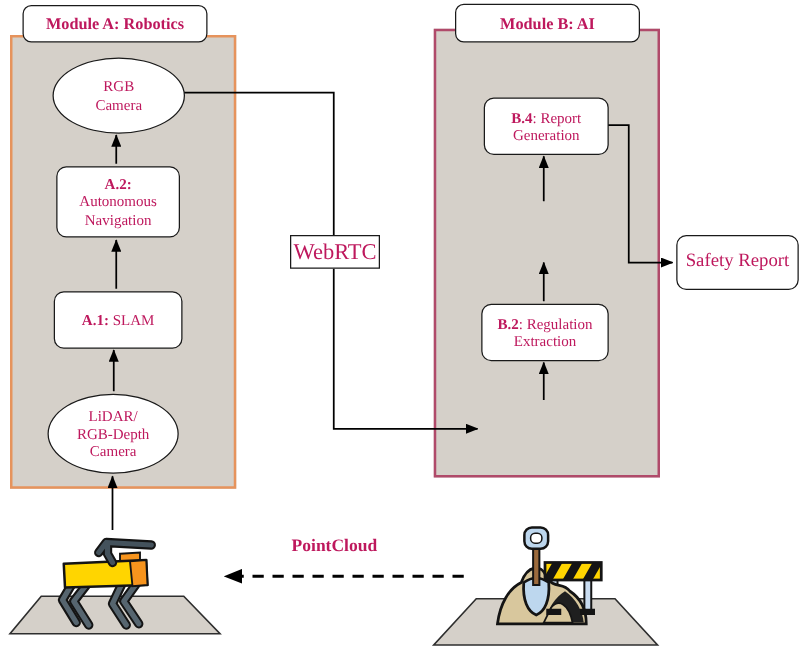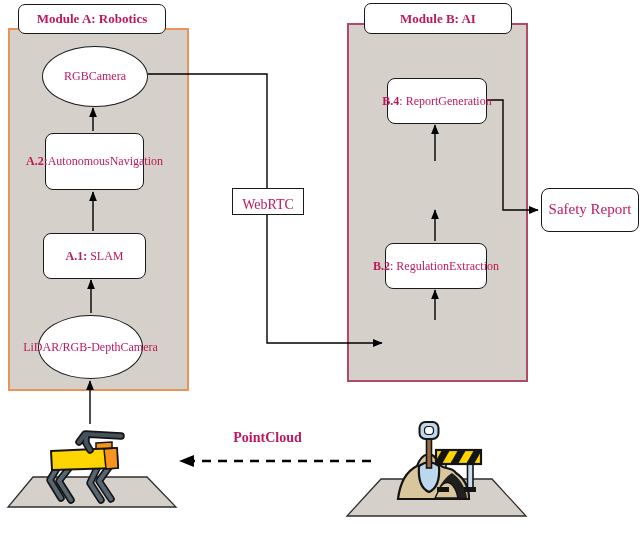--- a/index.html
+++ b/index.html
@@ -3,24 +3,24 @@
 <meta charset="utf-8">
 <style>
   html,body{margin:0;padding:0;background:#fff;}
   .stage{position:relative;width:640px;height:536px;background:#ffffff;
          font-family:Liberation Serif, serif;color:#be185d;overflow:hidden;}
   .module{position:absolute;z-index:1;background:#D5D0C9;}
   .module-a{left:8px;top:28px;width:177px;height:359px;border:2px solid #E6935C;}
   .module-b{left:347px;top:23px;width:177px;height:355px;border:2px solid #B04A6A;}
   svg.overlay{position:absolute;left:0;top:0;z-index:2;}
   .node{position:absolute;z-index:3;background:#fff;border:1.5px solid #1a1a1a;
-        border-radius:8px;display:flex;align-items:center;
+        border-radius:8px;display:flex;flex-direction:column;align-items:center;
         justify-content:center;font-size:12px;line-height:1.18;text-align:center;}
   .ellipse{border-radius:50%;}
-  .sharp{border-radius:0;border-width:1.4px;font-size:14px;align-items:flex-end;}
+  .sharp{border-radius:0;border-width:1.4px;font-size:18px;}
   .header{position:absolute;z-index:4;background:#fff;border:1.8px solid #1a1a1a;
           border-radius:7px;display:flex;align-items:center;justify-content:center;
           font-weight:bold;font-size:13px;}
   .b{font-weight:bold;}
   .ln{white-space:pre;}
   .caption{position:absolute;z-index:3;font-weight:bold;font-size:14px;
            text-align:center;}
 </style>
 </head>
 <body>

